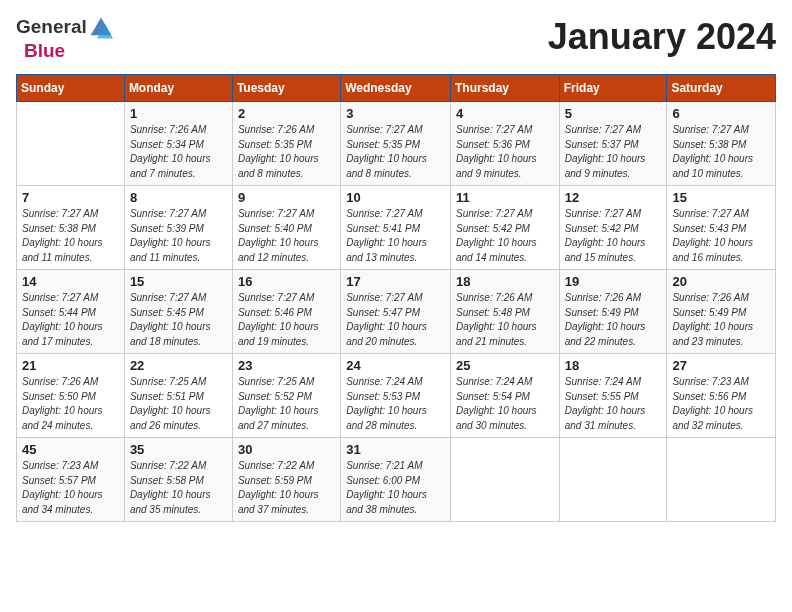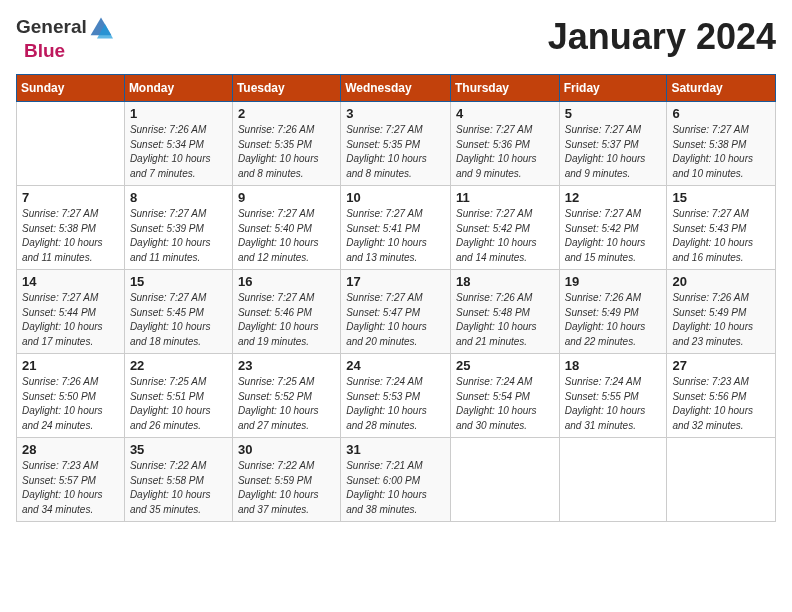--- a/index.html
+++ b/index.html
@@ -226,21 +226,21 @@
           <span class="day-number">18</span>
           <div class="day-info">Sunrise: 7:24 AM<br>Sunset: 5:55 PM<br>Daylight: 10 hours and 31 minutes.</div>
         </td>
         <td>
           <span class="day-number">27</span>
           <div class="day-info">Sunrise: 7:23 AM<br>Sunset: 5:56 PM<br>Daylight: 10 hours and 32 minutes.</div>
         </td>
       </tr>
       <tr>
         <td>
-          <span class="day-number">28</span>
+          <span class="day-number">45</span>
           <div class="day-info">Sunrise: 7:23 AM<br>Sunset: 5:57 PM<br>Daylight: 10 hours and 34 minutes.</div>
         </td>
         <td>
           <span class="day-number">35</span>
           <div class="day-info">Sunrise: 7:22 AM<br>Sunset: 5:58 PM<br>Daylight: 10 hours and 35 minutes.</div>
         </td>
         <td>
           <span class="day-number">30</span>
           <div class="day-info">Sunrise: 7:22 AM<br>Sunset: 5:59 PM<br>Daylight: 10 hours and 37 minutes.</div>
         </td>

